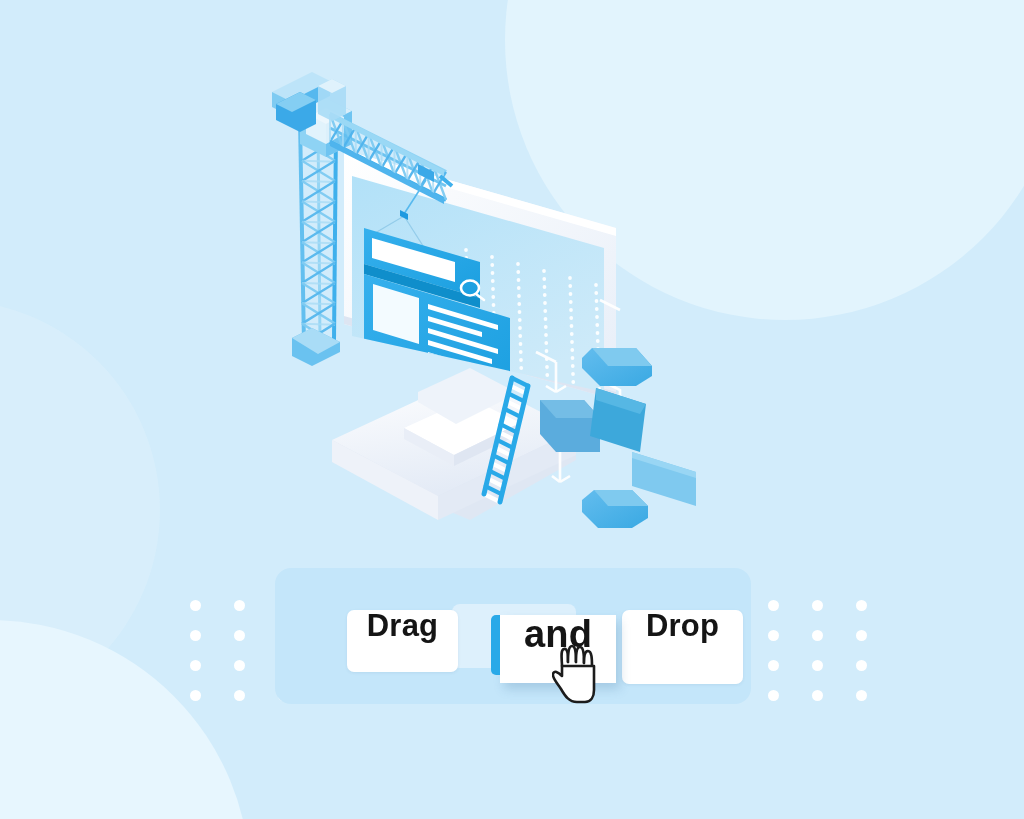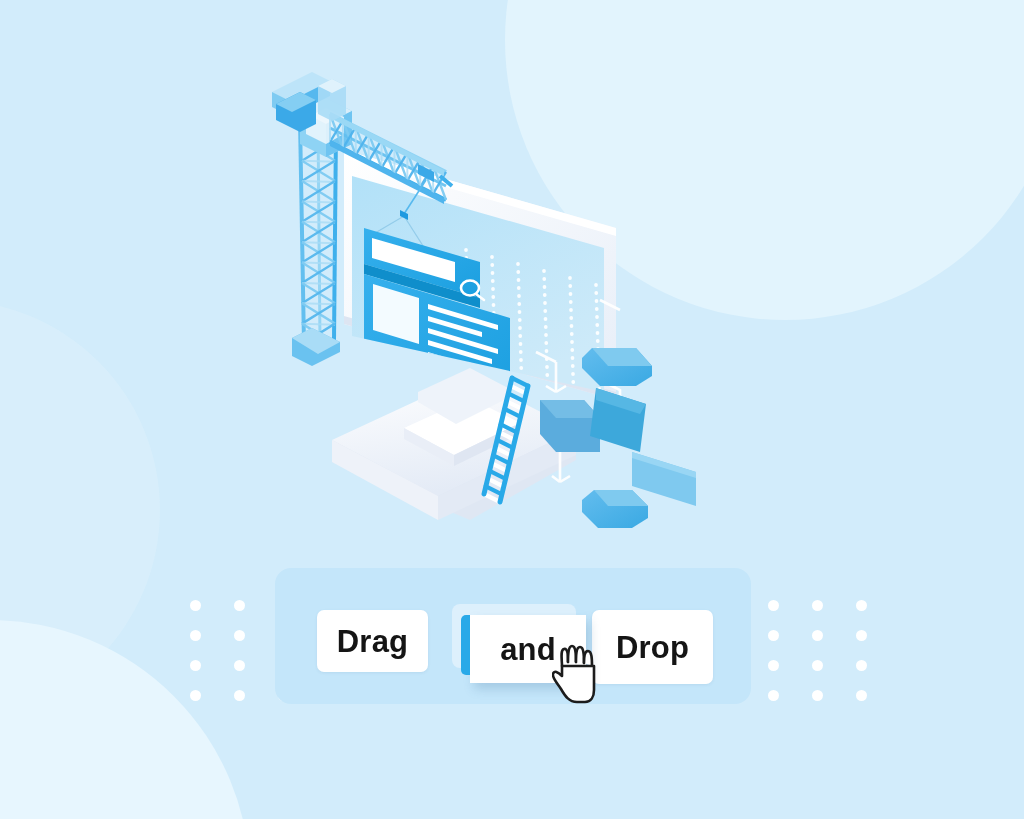--- a/index.html
+++ b/index.html
@@ -43,40 +43,41 @@
 
   #dnd-panel{
     position:absolute;left:275px;top:8px;width:476px;height:136px;
     background:#c4e6fa;border-radius:16px;
   }
 
   .chip{
     position:absolute;
     background:#ffffff;
     border-radius:7px;
-    display:flex;align-items:center;justify-content:center;
+    display:flex;justify-content:center;
     font-size:31px;font-weight:700;color:#151515;
     letter-spacing:.2px;
     line-height:1;
+    margin-left:30px;
   }
   #chip-drag{left:317px;top:610px;width:111px;height:62px;
     box-shadow:0 1px 3px rgba(60,110,150,.10);}
   #chip-drop{left:592px;top:610px;width:121px;height:74px;
     box-shadow:0 1px 3px rgba(60,110,150,.10);}
 
   
   #chip-slot{
     position:absolute;left:452px;top:604px;width:124px;height:64px;
     background:#ddf0fc;border-radius:8px;
   }
 
   
   #chip-and{
     left:470px;top:615px;width:116px;height:68px;
-    font-size:31px;
+    font-size:38px;
     border-radius:0;
     box-shadow:4px 6px 10px rgba(56,106,148,.22);
     z-index:3;
   }
   #chip-and .accent{
     position:absolute;left:-9px;top:0;width:9px;height:60px;
     background:#29a9e8;
     border-top-left-radius:5px;border-bottom-left-radius:5px;
   }
   #chip-and .label{position:relative;}

